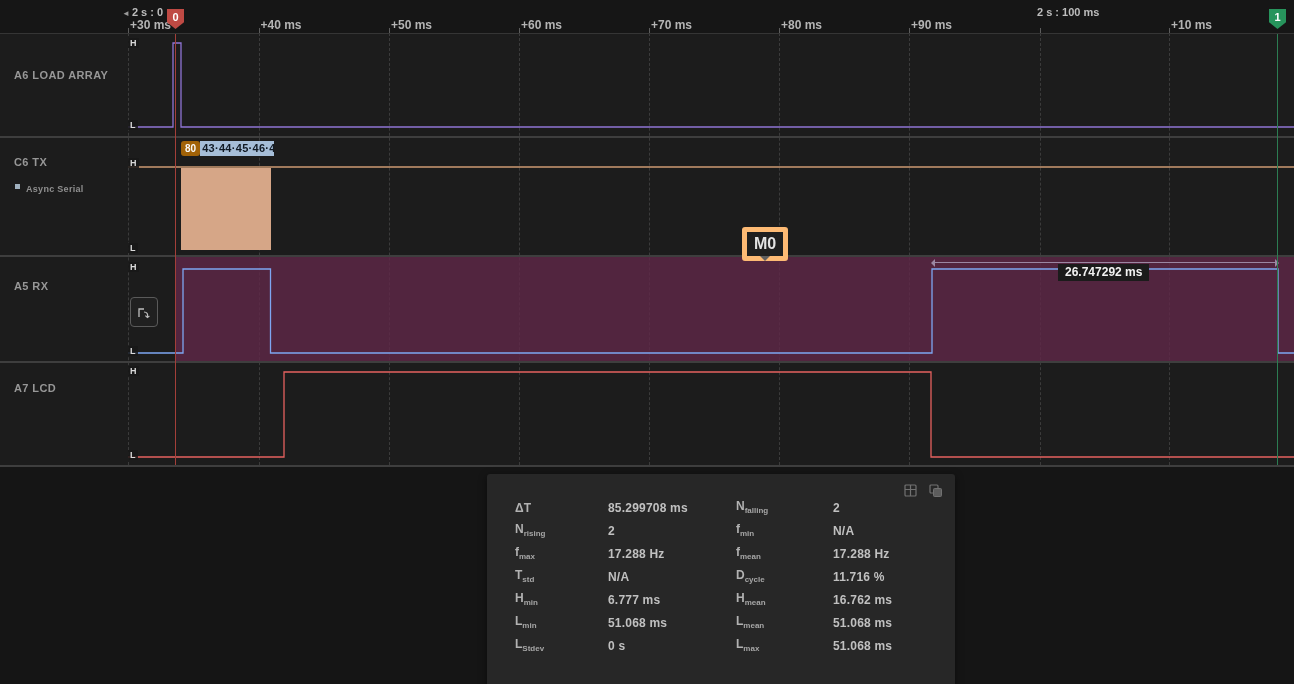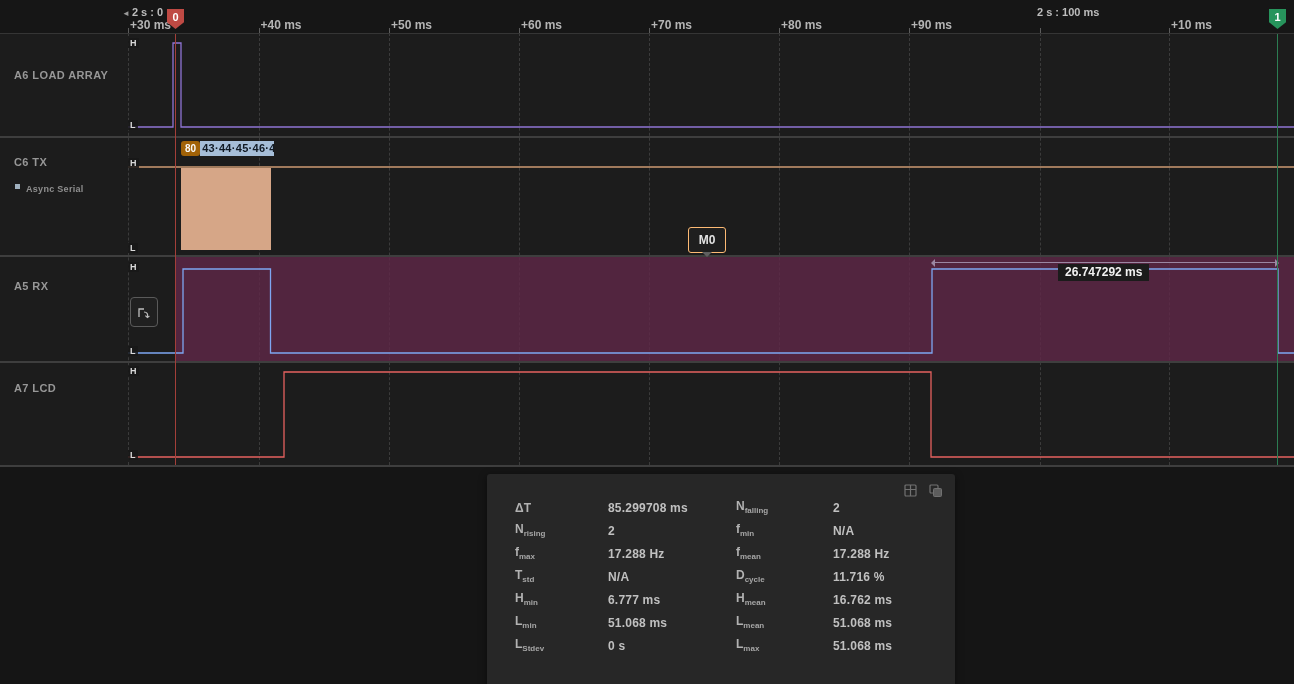--- a/index.html
+++ b/index.html
@@ -32,22 +32,22 @@
   #wave-svg{position:absolute;left:0;top:0;z-index:3;pointer-events:none}
   .hl-label{position:absolute;left:128px;font-size:9px;font-weight:700;color:#dadada;background:rgba(24,24,24,.85);padding:0 2px;z-index:3;line-height:10px}
   .marker-line{position:absolute;top:29px;height:436px;width:1px;z-index:5}
   .flag{position:absolute;top:9px;width:17px;height:20px;clip-path:polygon(0 0,100% 0,100% 66%,50% 100%,0 66%);
         color:#fff;font-size:11px;font-weight:700;text-align:center;line-height:16px;z-index:7;cursor:pointer}
   
   #serial-anno{position:absolute;left:181px;top:141px;display:flex;align-items:stretch;z-index:6}
   #frame-flag{background:#a16207;color:#fafafa;font-size:10px;font-weight:700;padding:1px 4px 0;border-radius:3px;line-height:14px}
   #frame-bytes{background:#a6bed8;color:#111a24;font-size:11px;font-weight:700;line-height:15px;width:70px;overflow:hidden;white-space:nowrap;padding:0 2px;letter-spacing:.3px}
   
-  #m0-badge{position:absolute;left:688px;top:227px;width:36px;height:24px;background:#1f1f1f;border:1px solid #fdba74;border-radius:3px;
-            color:#e3e3e3;font-size:12px;font-weight:700;text-align:center;line-height:24px;z-index:6;cursor:pointer}
+  #m0-badge{position:absolute;left:742px;top:227px;width:36px;height:24px;background:#1f1f1f;border:5px solid #fdba74;border-radius:3px;
+            color:#e3e3e3;font-size:16px;font-weight:700;text-align:center;line-height:24px;z-index:6;cursor:pointer}
   #m0-badge::after{content:"";position:absolute;left:13px;top:24px;border:5px solid transparent;border-top-color:#5f5f5f}
   
   #measure-line{position:absolute;left:932px;top:262px;width:346px;height:0;border-top:1px solid #9b87a3;z-index:4}
   #measure-line::before,#measure-line::after{content:"";position:absolute;top:-4px;border:4px solid transparent}
   #measure-line::before{left:-1px;border-right-color:#9b87a3;border-left-width:0}
   #measure-line::after{right:-1px;border-left-color:#9b87a3;border-right-width:0}
   #measure-label{position:absolute;left:1058px;top:264px;background:#1b1b1b;color:#f2f2f2;font-size:12px;font-weight:700;padding:1px 7px 2px;z-index:5;white-space:nowrap}
   
   #pulse-btn{position:absolute;left:130px;top:297px;width:26px;height:28px;border:1px solid #5a5a5a;border-radius:4px;background:#202020;z-index:4;display:flex;align-items:center;justify-content:center;cursor:pointer}
   

